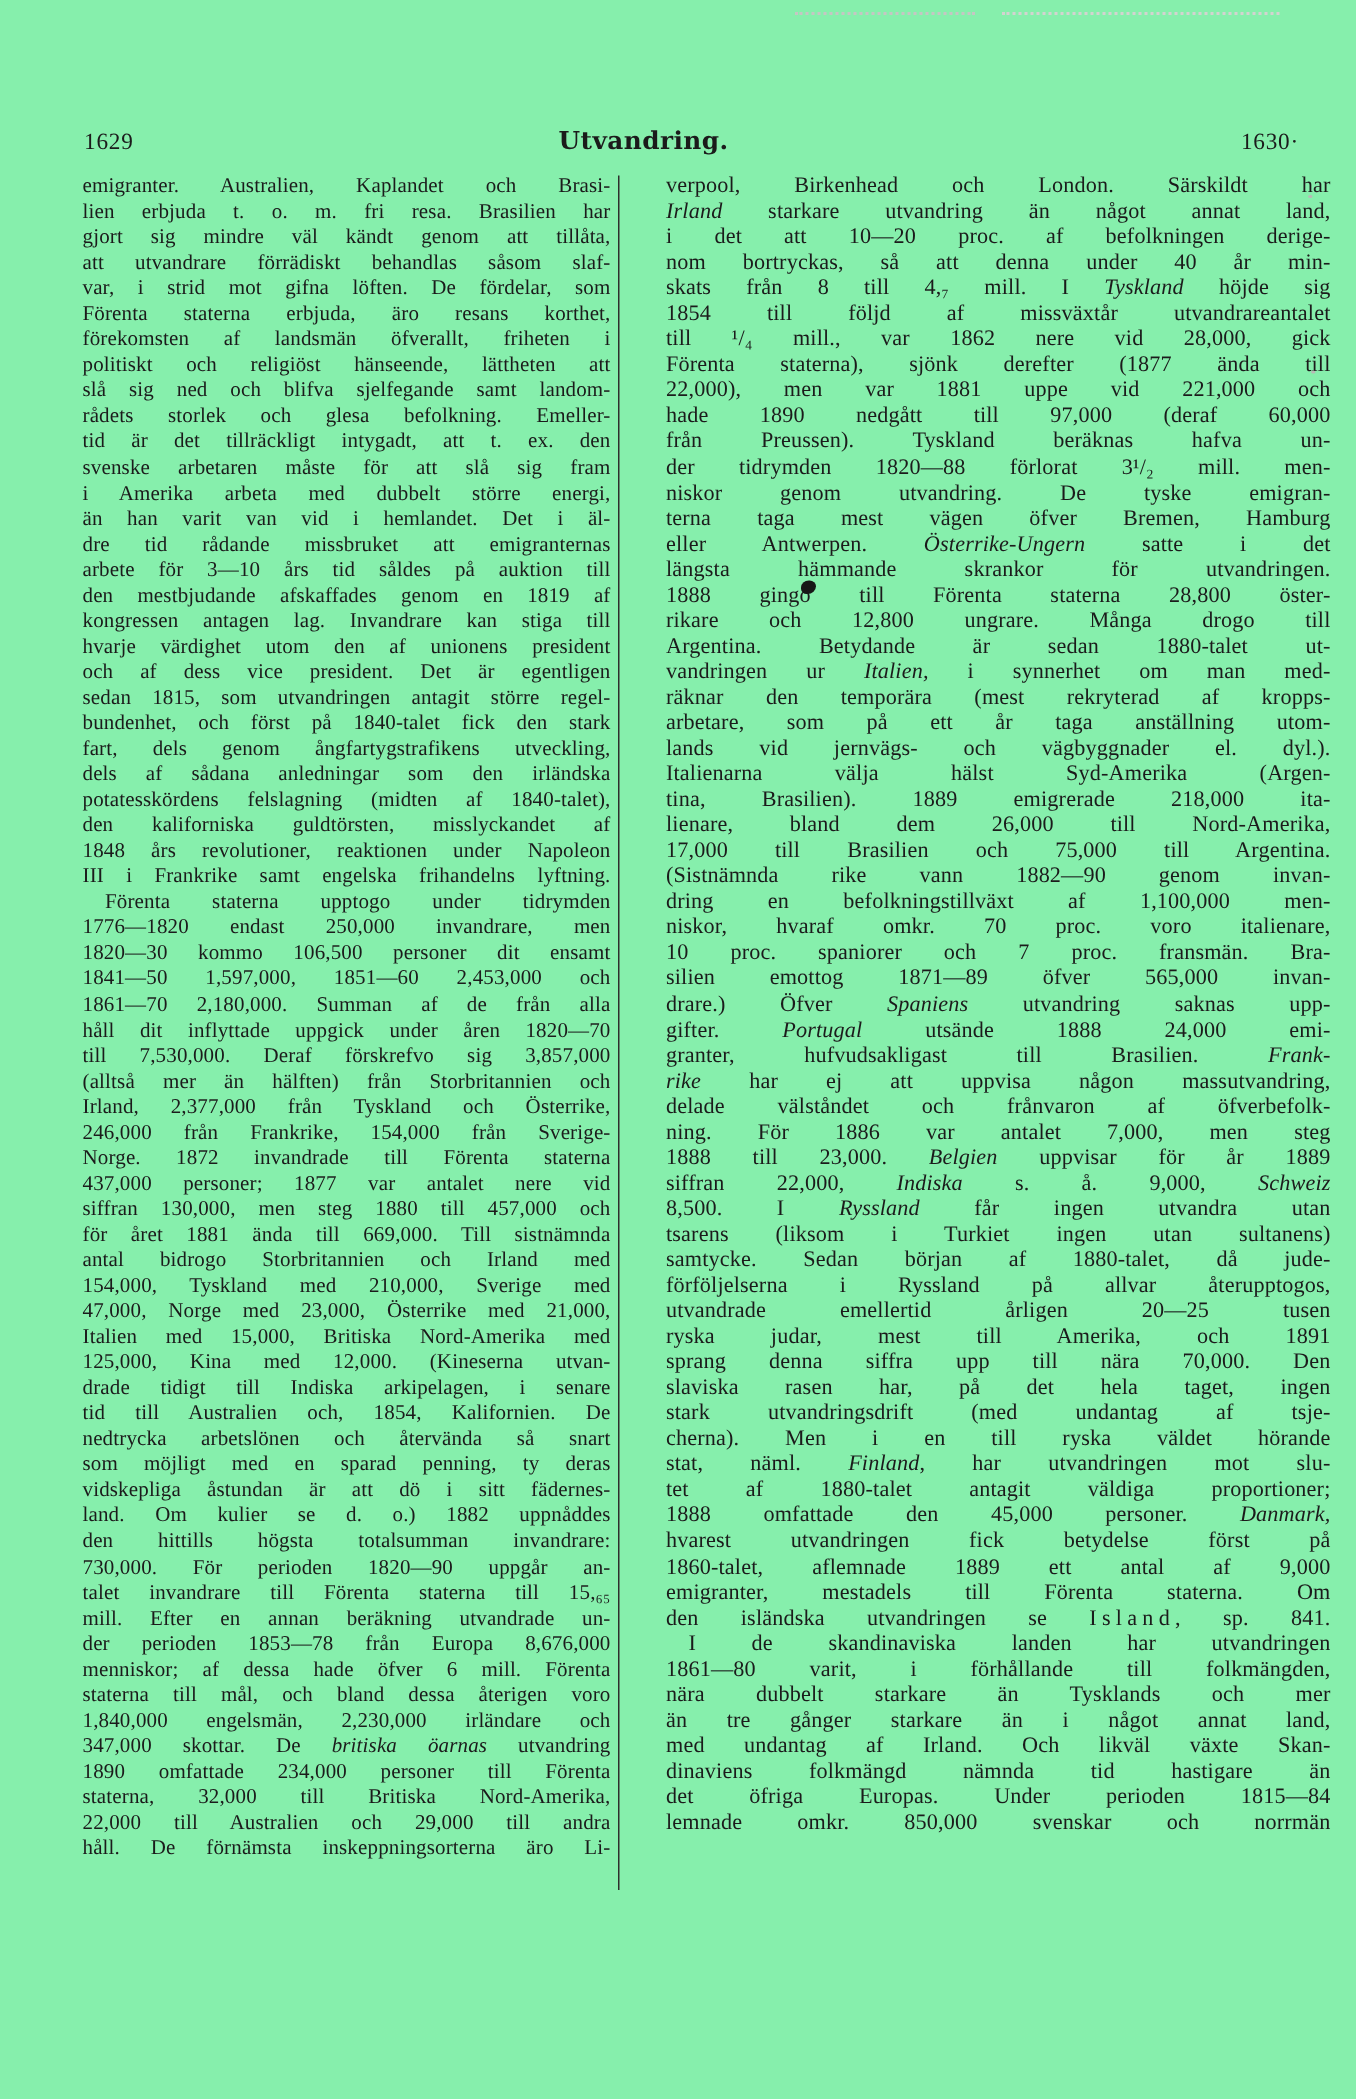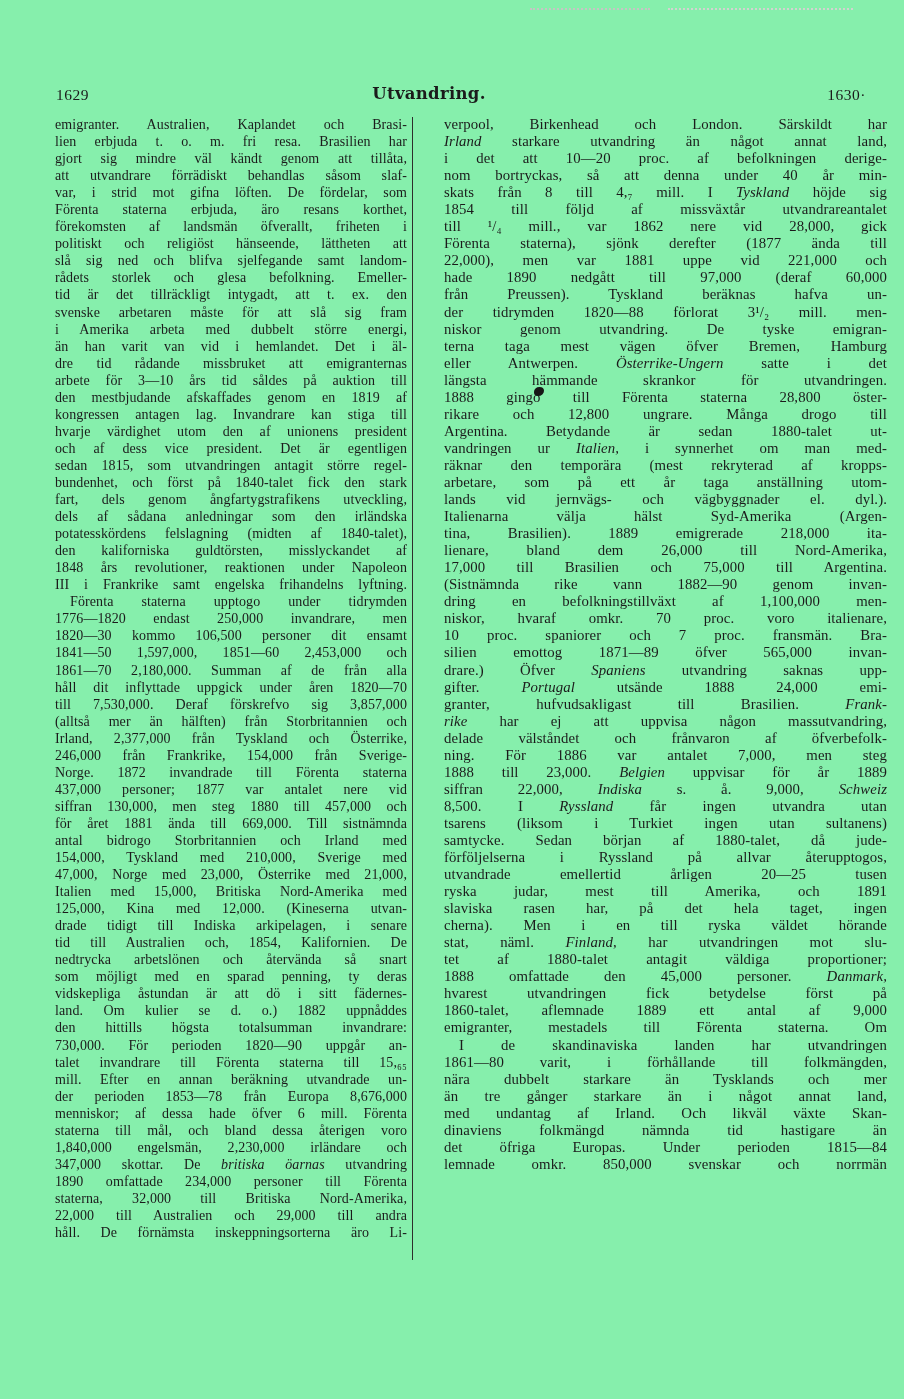--- a/index.html
+++ b/index.html
@@ -166,28 +166,31 @@
       <div class="line">delade välståndet och frånvaron af öfverbefolk-</div>
       <div class="line">ning. För 1886 var antalet 7,000, men steg</div>
       <div class="line">1888 till 23,000. <i>Belgien</i> uppvisar för år 1889</div>
       <div class="line">siffran 22,000, <i>Indiska</i> s. å. 9,000, <i>Schweiz</i></div>
       <div class="line">8,500. I <i>Ryssland</i> får ingen utvandra utan</div>
       <div class="line">tsarens (liksom i Turkiet ingen utan sultanens)</div>
       <div class="line">samtycke. Sedan början af 1880-talet, då jude-</div>
       <div class="line">förföljelserna i Ryssland på allvar återupptogos,</div>
       <div class="line">utvandrade emellertid årligen 20—25 tusen</div>
       <div class="line">ryska judar, mest till Amerika, och 1891</div>
+      <div class="line">sprang denna siffra upp till nära 70,000. Den</div>
       <div class="line">slaviska rasen har, på det hela taget, ingen</div>
+      <div class="line">stark utvandringsdrift (med undantag af tsje-</div>
       <div class="line">cherna). Men i en till ryska väldet hörande</div>
       <div class="line">stat, näml. <i>Finland</i>, har utvandringen mot slu-</div>
       <div class="line">tet af 1880-talet antagit väldiga proportioner;</div>
       <div class="line">1888 omfattade den 45,000 personer. <i>Danmark,</i></div>
       <div class="line">hvarest utvandringen fick betydelse först på</div>
       <div class="line">1860-talet, aflemnade 1889 ett antal af 9,000</div>
       <div class="line">emigranter, mestadels till Förenta staterna. Om</div>
+      <div class="line">den isländska utvandringen se <span class="ls">Island</span>, sp. 841.</div>
       <div class="line indent">I de skandinaviska landen har utvandringen</div>
       <div class="line">1861—80 varit, i förhållande till folkmängden,</div>
       <div class="line">nära dubbelt starkare än Tysklands och mer</div>
       <div class="line">än tre gånger starkare än i något annat land,</div>
       <div class="line">med undantag af Irland. Och likväl växte Skan-</div>
       <div class="line">dinaviens folkmängd nämnda tid hastigare än</div>
       <div class="line">det öfriga Europas. Under perioden 1815—84</div>
       <div class="line">lemnade omkr. 850,000 svenskar och norrmän</div>
     </div>
 

